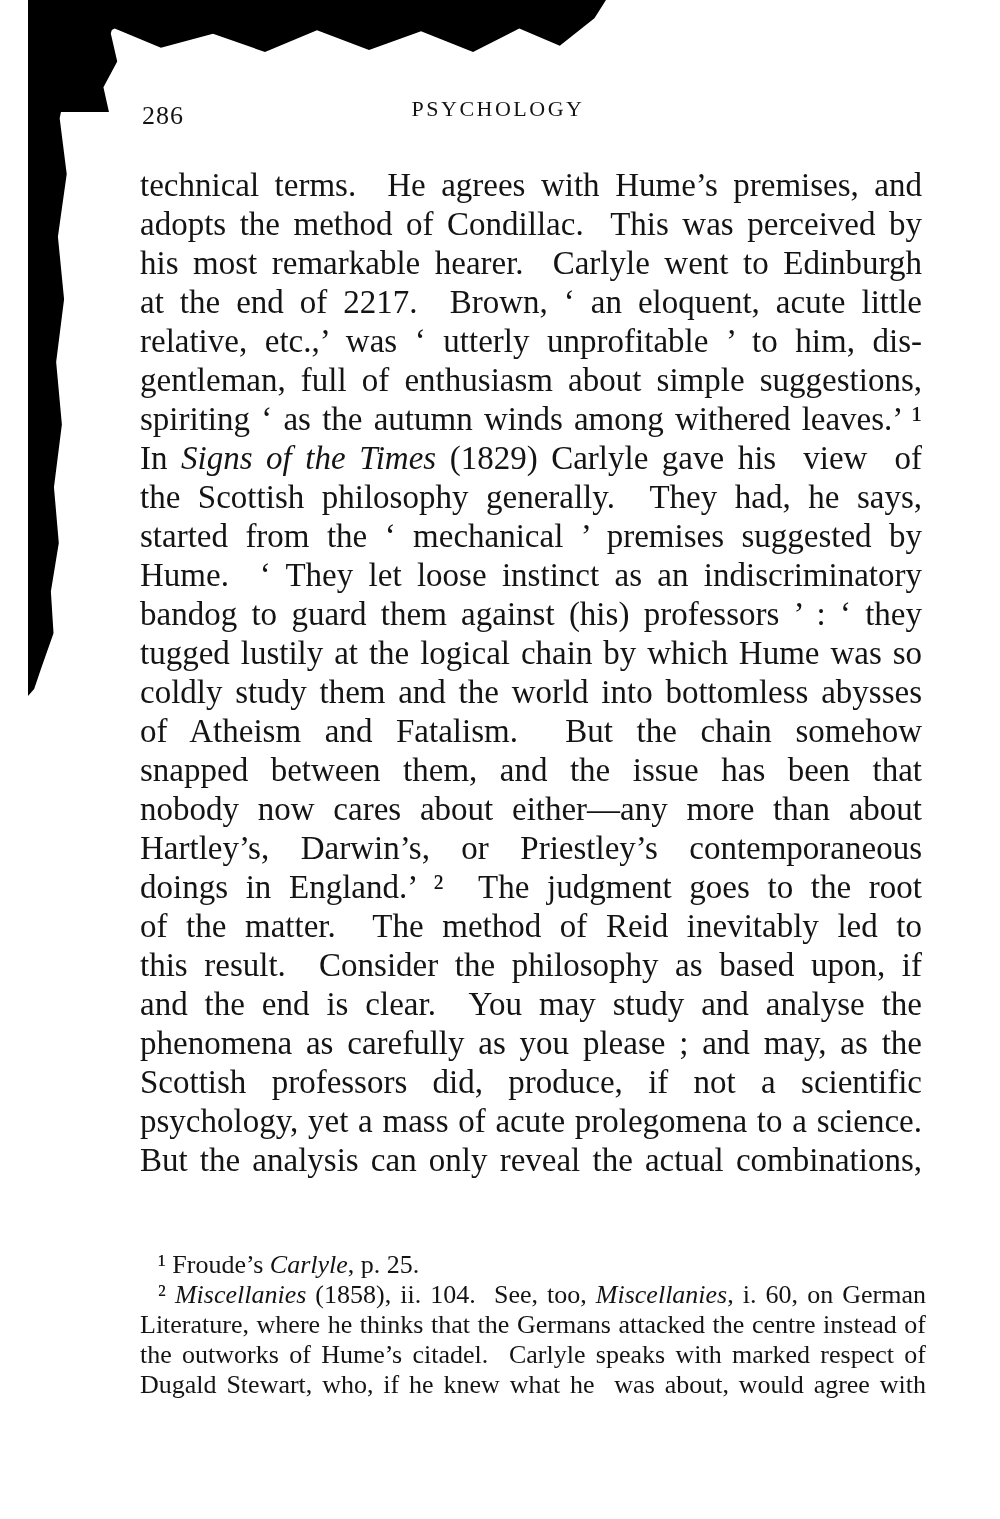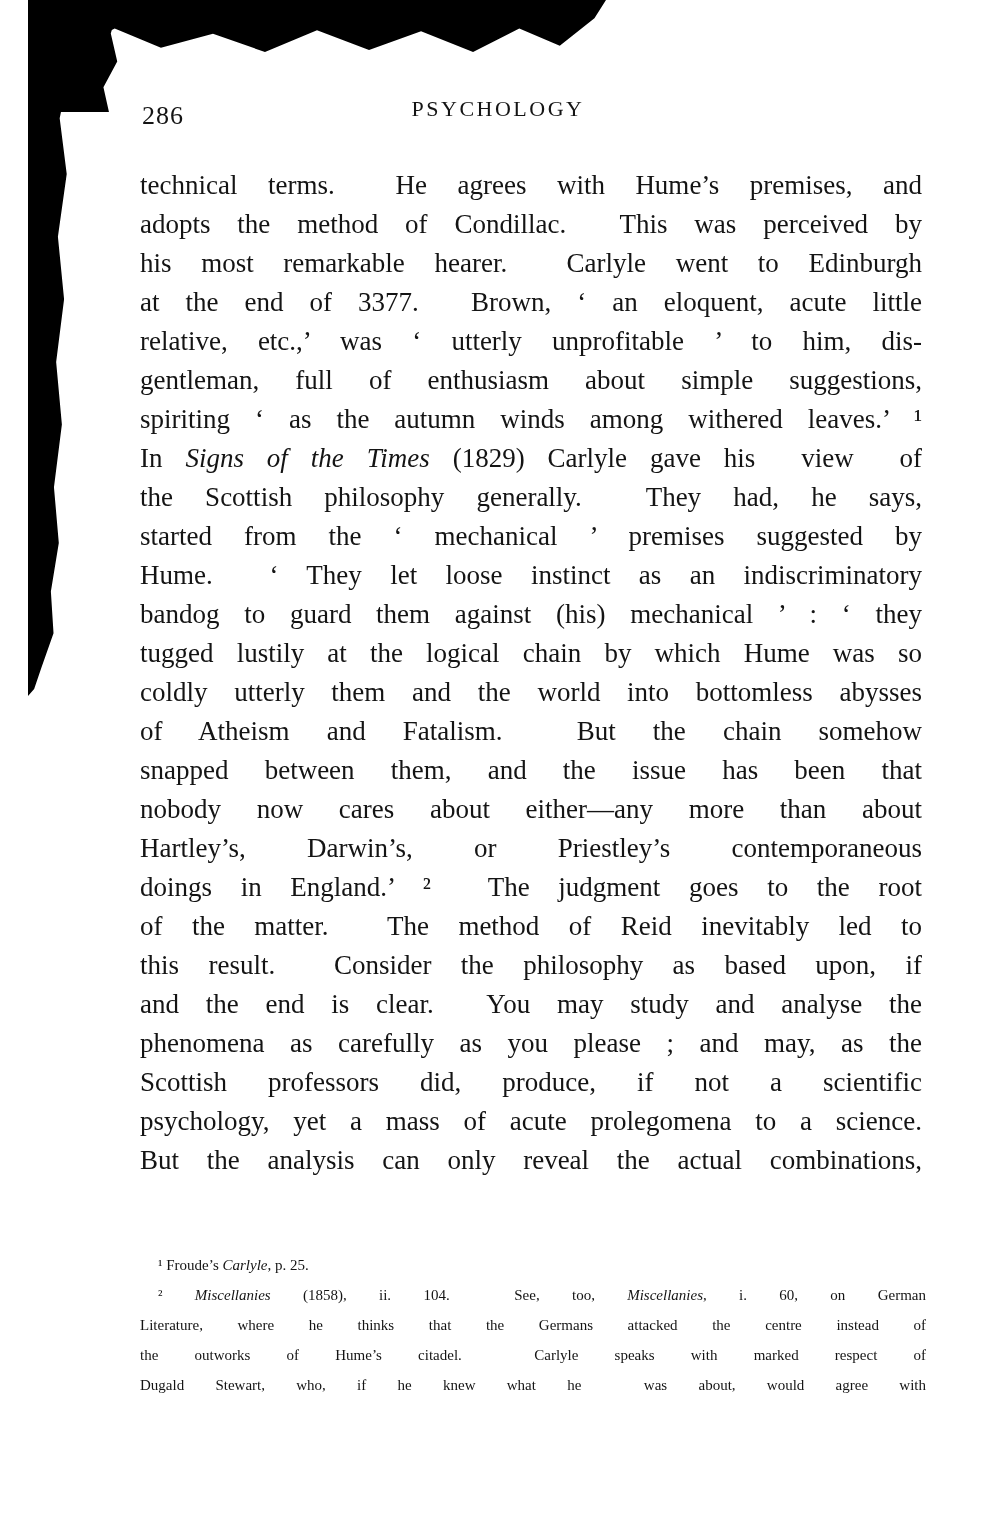--- a/index.html
+++ b/index.html
@@ -27,25 +27,25 @@
     clip-path:polygon(0 0,100% 0,90% 30%,97% 55%,82% 78%,88% 100%,0 100%);
   }
   .header{position:absolute;left:112px;top:96px;width:782px;height:44px;}
   .pagenum{position:absolute;left:2px;top:5px;font-size:26px;letter-spacing:1px;}
   .ptitle{
     position:absolute;left:358px;top:0;transform:translateX(-50%);
     font-size:22px;letter-spacing:2.5px;white-space:nowrap;
   }
   .bodytext{
     position:absolute;left:112px;top:166px;width:782px;
-    font-size:27px;line-height:39px;
+    font-size:33px;line-height:39px;
   }
   .footnotes{
     position:absolute;left:112px;top:1250px;width:786px;
-    font-size:15px;line-height:30px;
+    font-size:26px;line-height:30px;
   }
   .tline{white-space:pre-wrap;}
   .just{text-align:justify;text-align-last:justify;}
   .ind{text-indent:18px;}
   .it{font-style:italic;}
 </style>
 </head>
 <body>
 
 <div class="page">
@@ -56,31 +56,31 @@
 
   <div class="header">
     <span class="pagenum">286</span>
     <span class="ptitle">PSYCHOLOGY</span>
   </div>
 
   <div class="bodytext">
       <div class="tline just"><span>technical terms.  He agrees with Hume’s premises, and</span></div>
       <div class="tline just"><span>adopts the method of Condillac.  This was perceived by</span></div>
       <div class="tline just"><span>his most remarkable hearer.  Carlyle went to Edinburgh</span></div>
-      <div class="tline just"><span>at the end of 3377.  Brown, ‘ an eloquent, acute little</span></div>
+      <div class="tline just"><span>at the end of 2217.  Brown, ‘ an eloquent, acute little</span></div>
       <div class="tline just"><span>relative, etc.,’ was ‘ utterly unprofitable ’ to him, dis-</span></div>
       <div class="tline just"><span>gentleman, full of enthusiasm about simple suggestions,</span></div>
       <div class="tline just"><span>spiriting ‘ as the autumn winds among withered leaves.’ ¹</span></div>
       <div class="tline just"><span>In </span><span class="it">Signs of the Times</span><span> (1829) Carlyle gave his  view  of</span></div>
       <div class="tline just"><span>the Scottish philosophy generally.  They had, he says,</span></div>
       <div class="tline just"><span>started from the ‘ mechanical ’ premises suggested by</span></div>
       <div class="tline just"><span>Hume.  ‘ They let loose instinct as an indiscriminatory</span></div>
-      <div class="tline just"><span>bandog to guard them against (his) mechanical ’ : ‘ they</span></div>
+      <div class="tline just"><span>bandog to guard them against (his) professors ’ : ‘ they</span></div>
       <div class="tline just"><span>tugged lustily at the logical chain by which Hume was so</span></div>
-      <div class="tline just"><span>coldly utterly them and the world into bottomless abysses</span></div>
+      <div class="tline just"><span>coldly study them and the world into bottomless abysses</span></div>
       <div class="tline just"><span>of Atheism and Fatalism.  But the chain somehow</span></div>
       <div class="tline just"><span>snapped between them, and the issue has been that</span></div>
       <div class="tline just"><span>nobody now cares about either—any more than about</span></div>
       <div class="tline just"><span>Hartley’s, Darwin’s, or Priestley’s contemporaneous</span></div>
       <div class="tline just"><span>doings in England.’ ²  The judgment goes to the root</span></div>
       <div class="tline just"><span>of the matter.  The method of Reid inevitably led to</span></div>
       <div class="tline just"><span>this result.  Consider the philosophy as based upon, if</span></div>
       <div class="tline just"><span>and the end is clear.  You may study and analyse the</span></div>
       <div class="tline just"><span>phenomena as carefully as you please ; and may, as the</span></div>
       <div class="tline just"><span>Scottish professors did, produce, if not a scientific</span></div>

